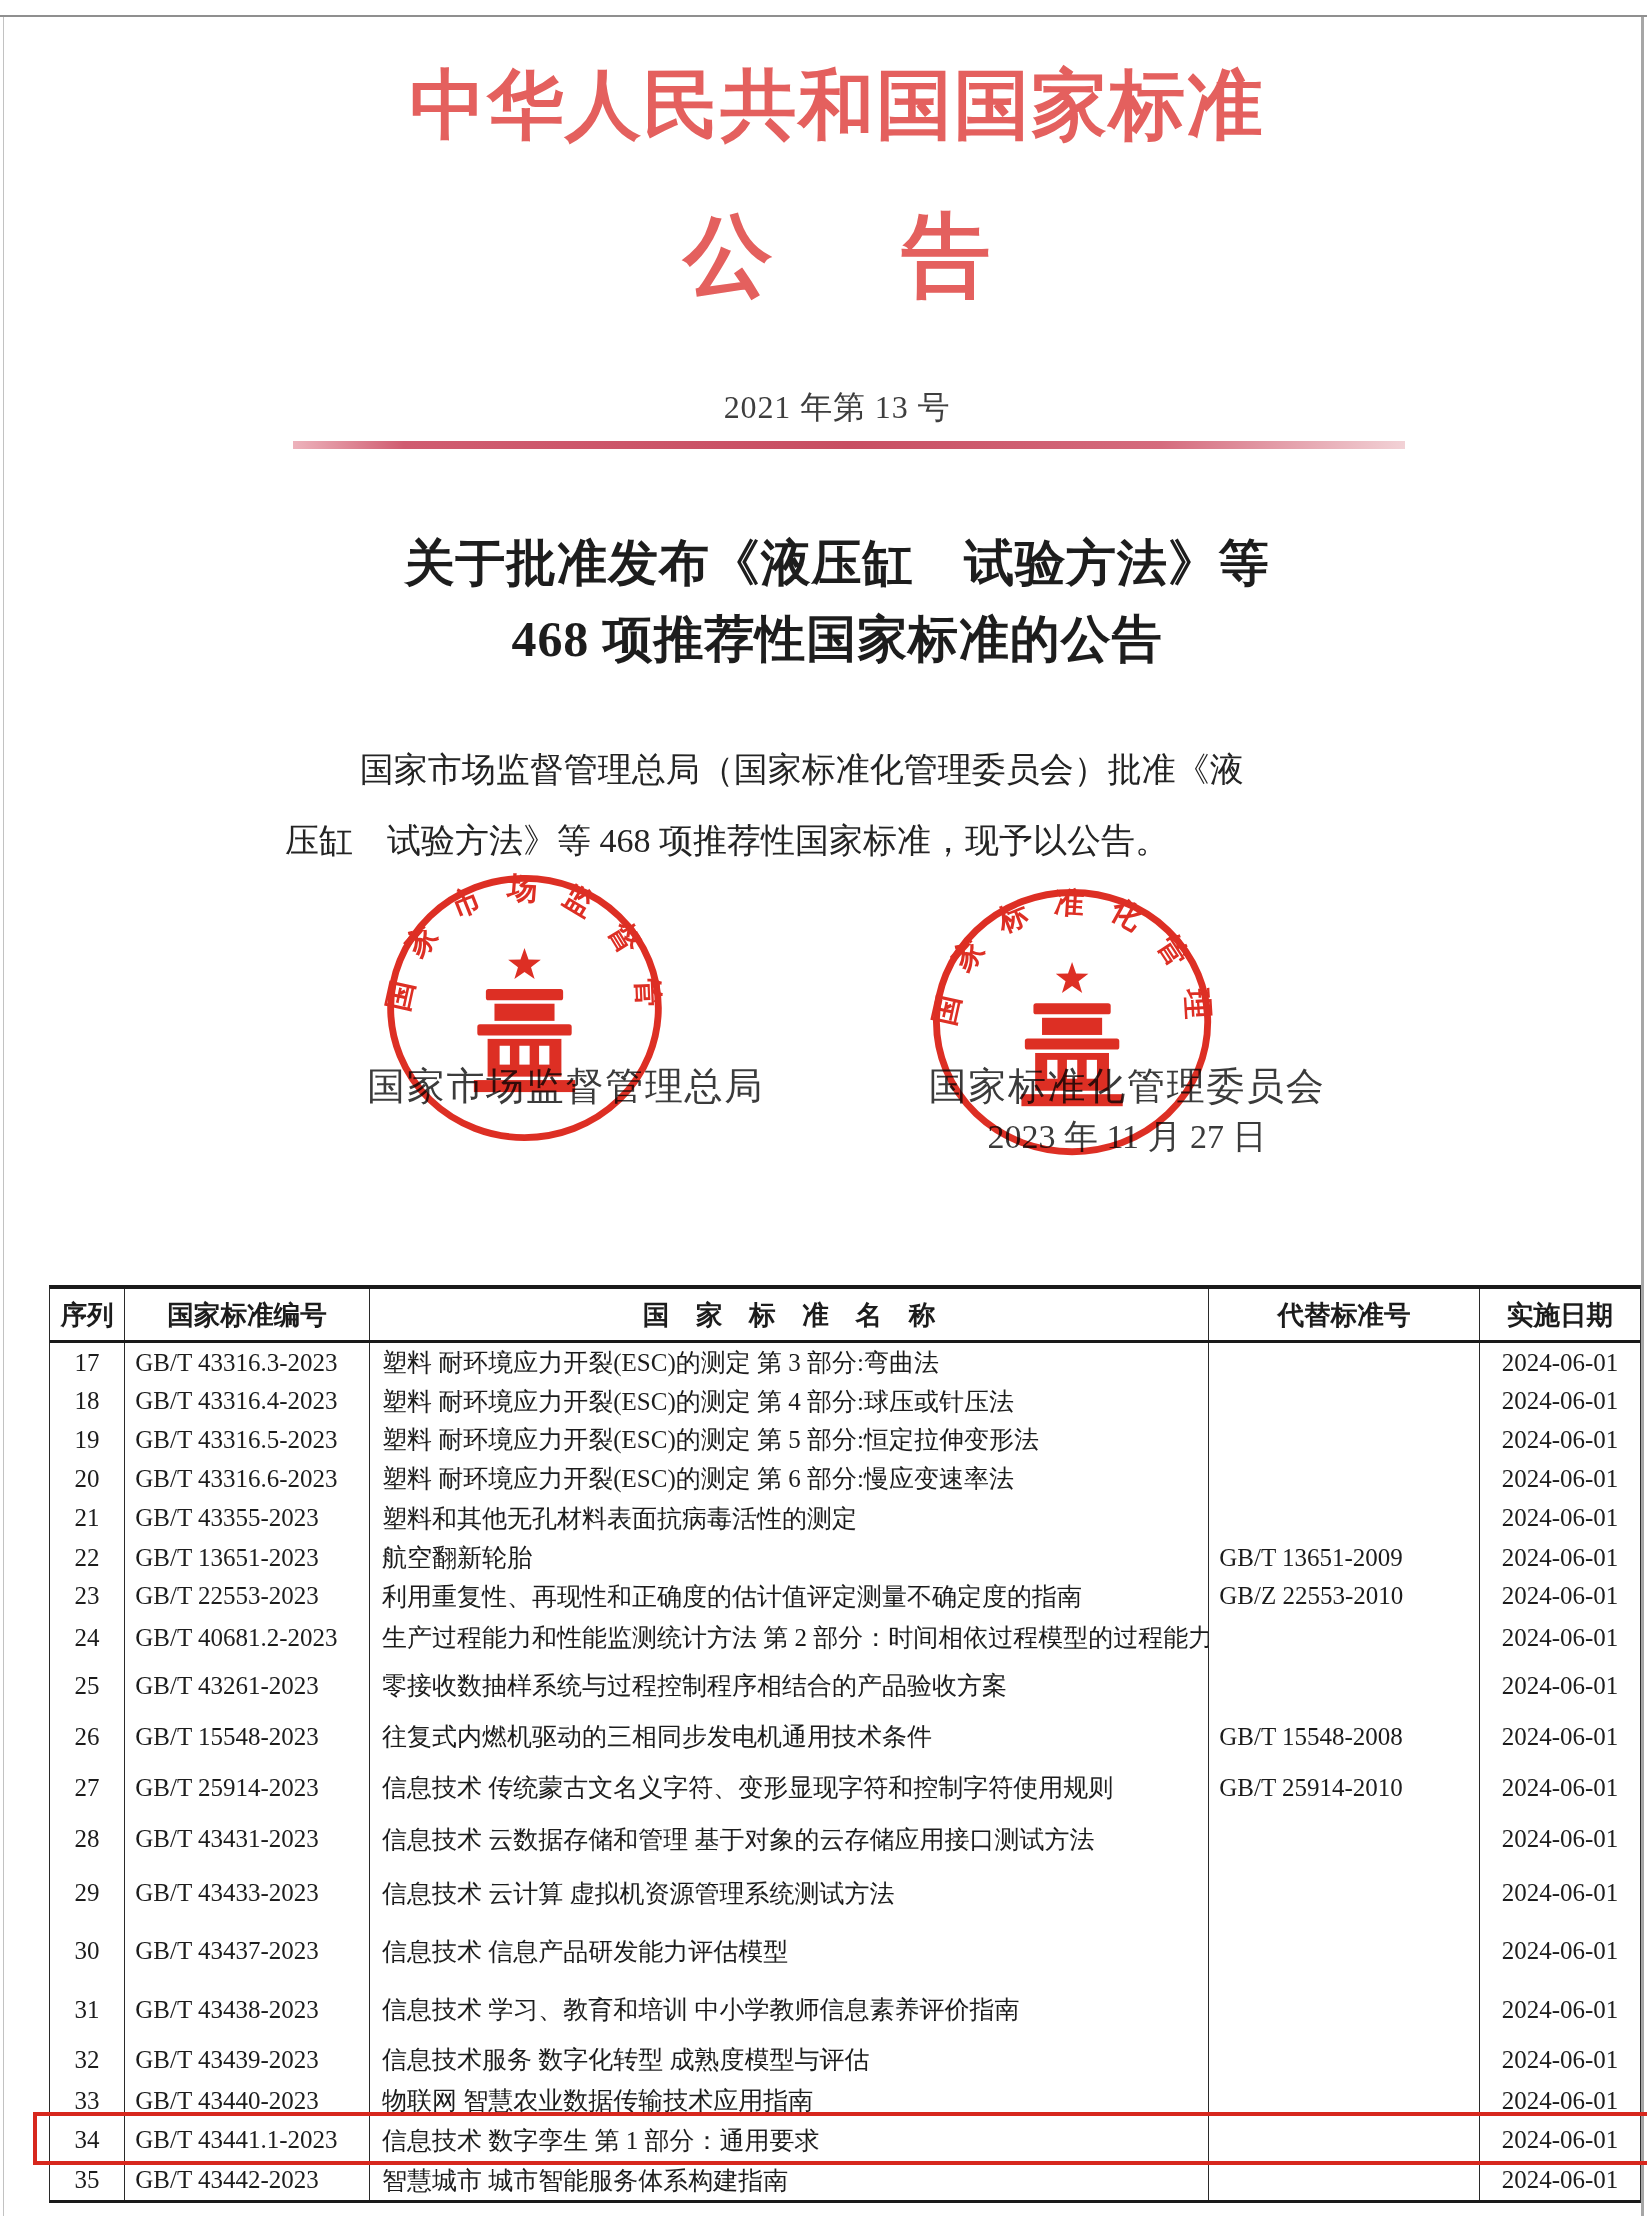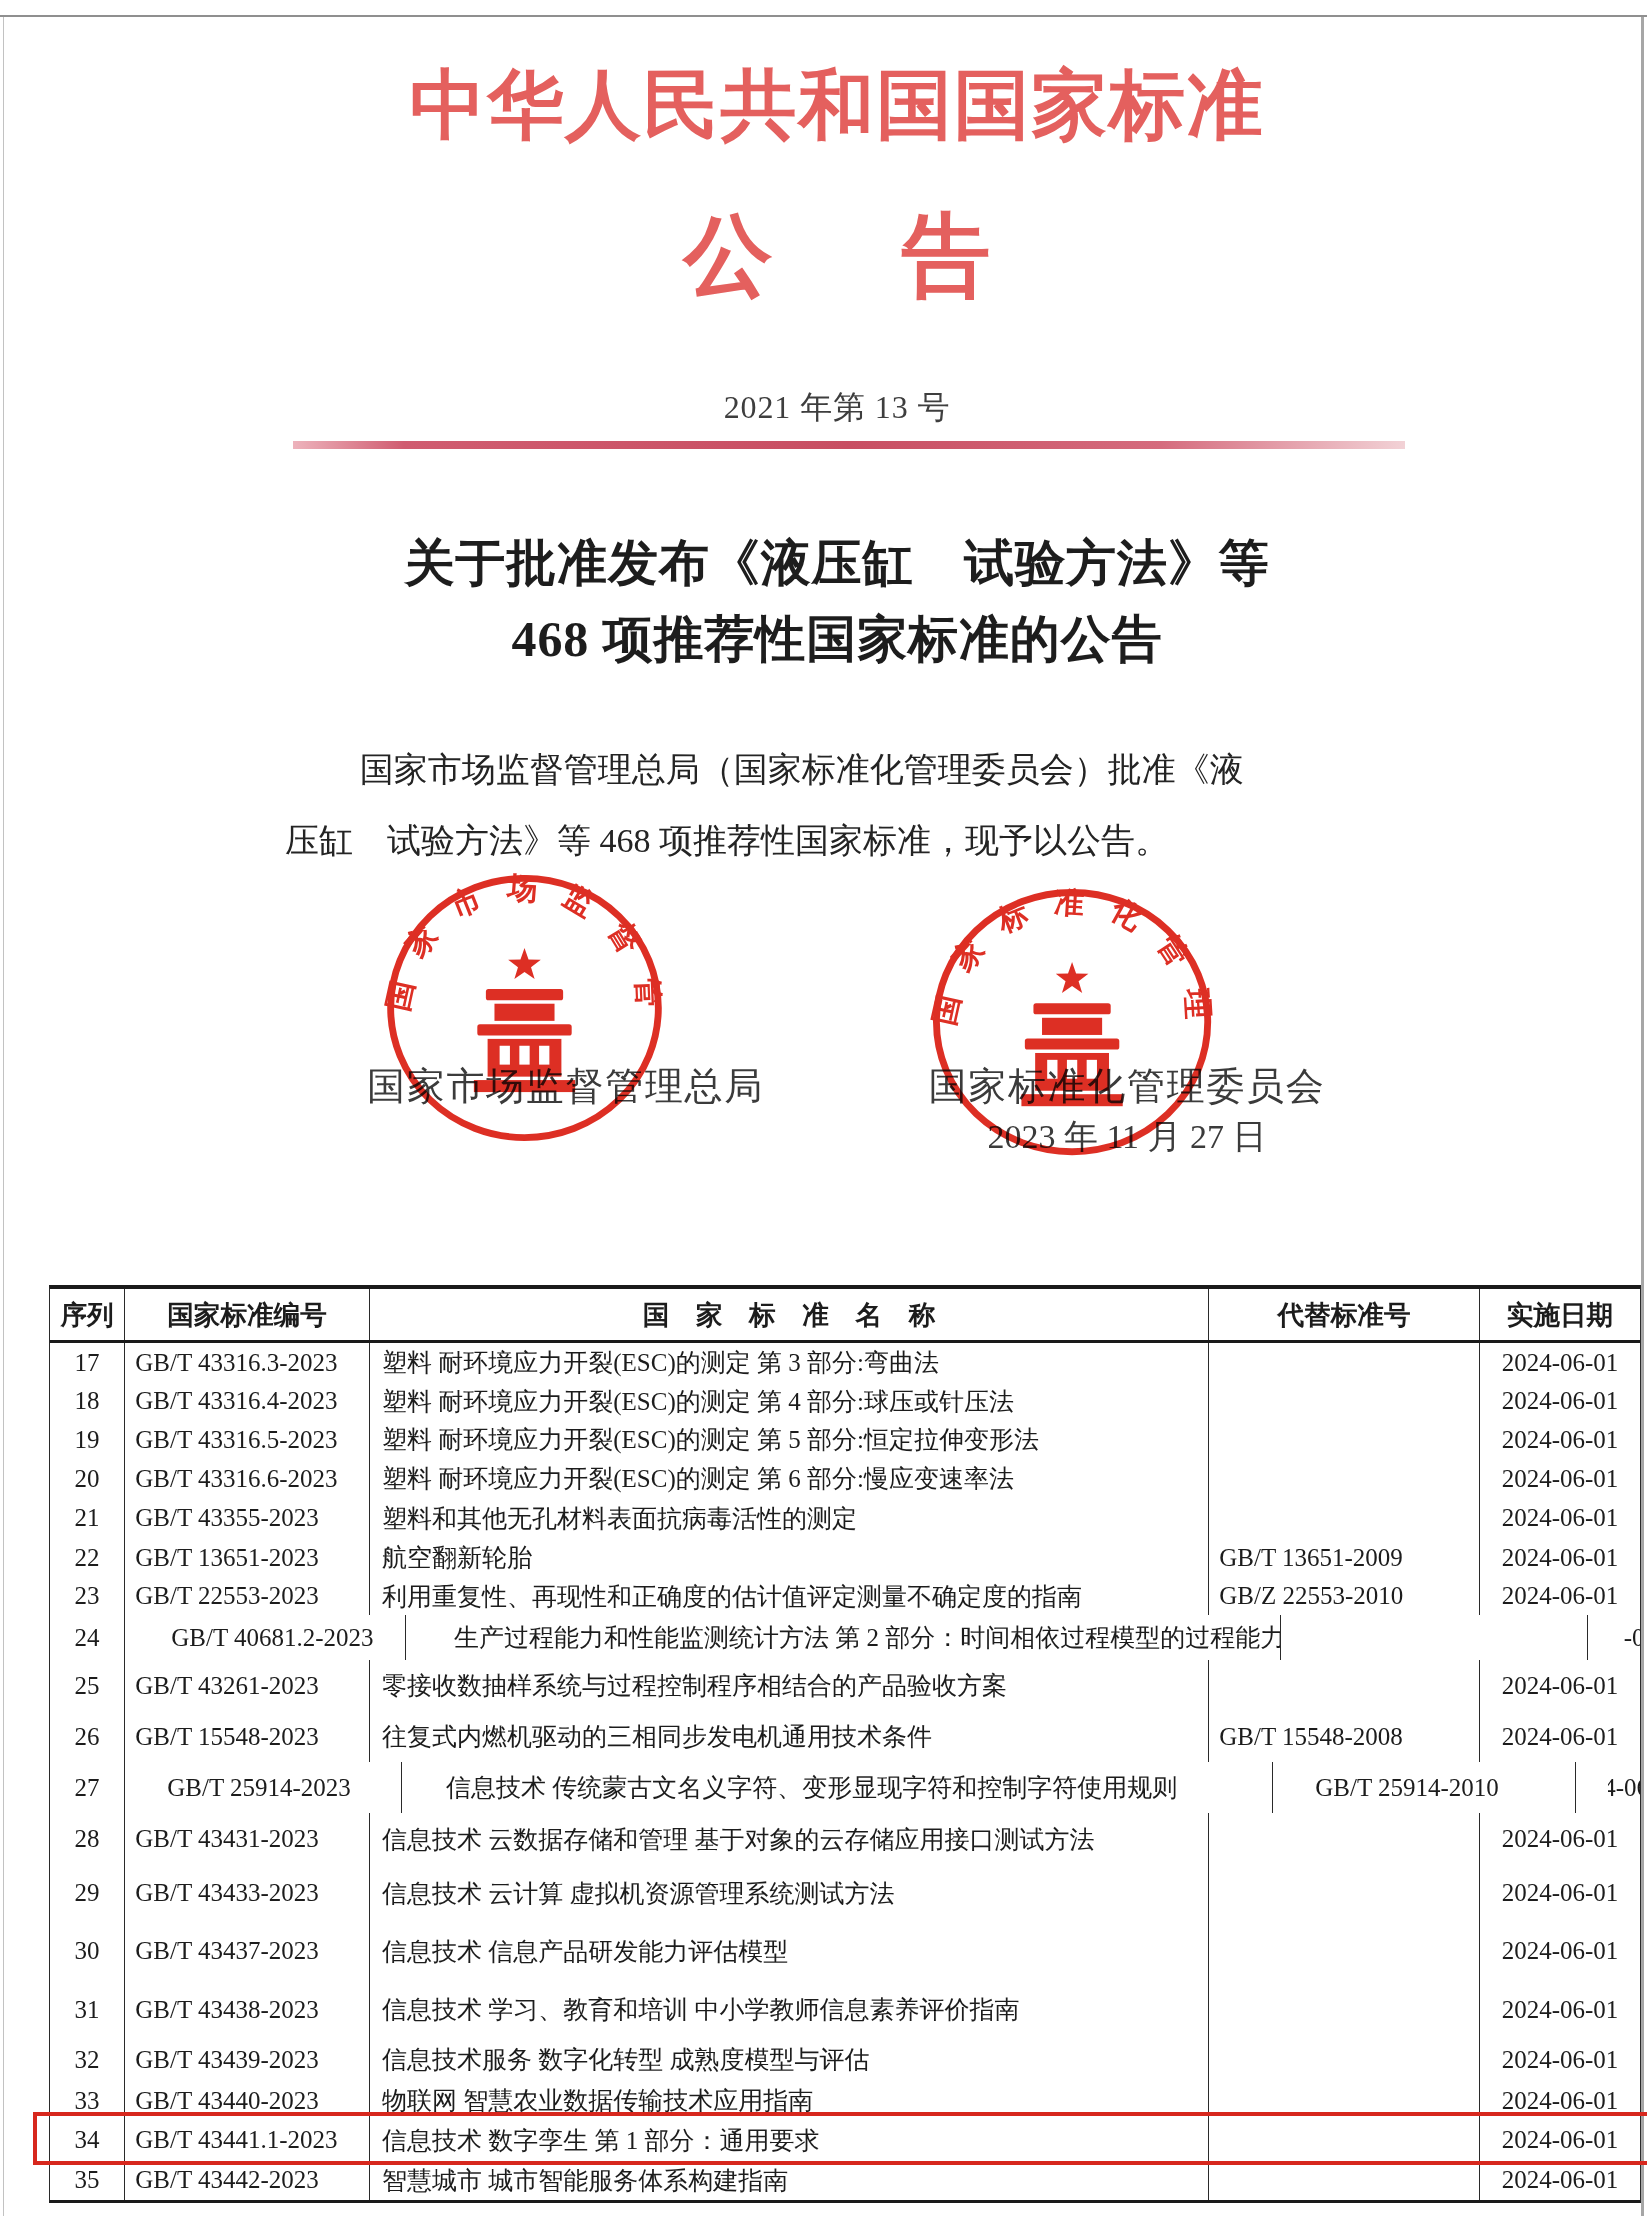--- a/index.html
+++ b/index.html
@@ -187,21 +187,21 @@
   </div>
 
   <div class="tr" style="height: 38px;">
     <div class="td c0">23</div>
     <div class="td c1">GB/T 22553-2023</div>
     <div class="td c2">利用重复性、再现性和正确度的估计值评定测量不确定度的指南</div>
     <div class="td c3">GB/Z 22553-2010</div>
     <div class="td c4">2024-06-01</div>
   </div>
 
-  <div class="tr" style="height: 45px; gap: 36px;">
+  <div class="tr" style="height: 45px;">
     <div class="td c0">24</div>
     <div class="td c1">GB/T 40681.2-2023</div>
     <div class="td c2">生产过程能力和性能监测统计方法 第 2 部分：时间相依过程模型的过程能力与性能</div>
     <div class="td c3"></div>
     <div class="td c4">2024-06-01</div>
   </div>
 
   <div class="tr" style="height: 51px;">
     <div class="td c0">25</div>
     <div class="td c1">GB/T 43261-2023</div>
@@ -211,21 +211,21 @@
   </div>
 
   <div class="tr" style="height: 51px;">
     <div class="td c0">26</div>
     <div class="td c1">GB/T 15548-2023</div>
     <div class="td c2">往复式内燃机驱动的三相同步发电机通用技术条件</div>
     <div class="td c3">GB/T 15548-2008</div>
     <div class="td c4">2024-06-01</div>
   </div>
 
-  <div class="tr" style="height: 51px; gap: 32px;">
+  <div class="tr" style="height: 51px;">
     <div class="td c0">27</div>
     <div class="td c1">GB/T 25914-2023</div>
     <div class="td c2">信息技术 传统蒙古文名义字符、变形显现字符和控制字符使用规则</div>
     <div class="td c3">GB/T 25914-2010</div>
     <div class="td c4">2024-06-01</div>
   </div>
 
   <div class="tr" style="height: 52px;">
     <div class="td c0">28</div>
     <div class="td c1">GB/T 43431-2023</div>

